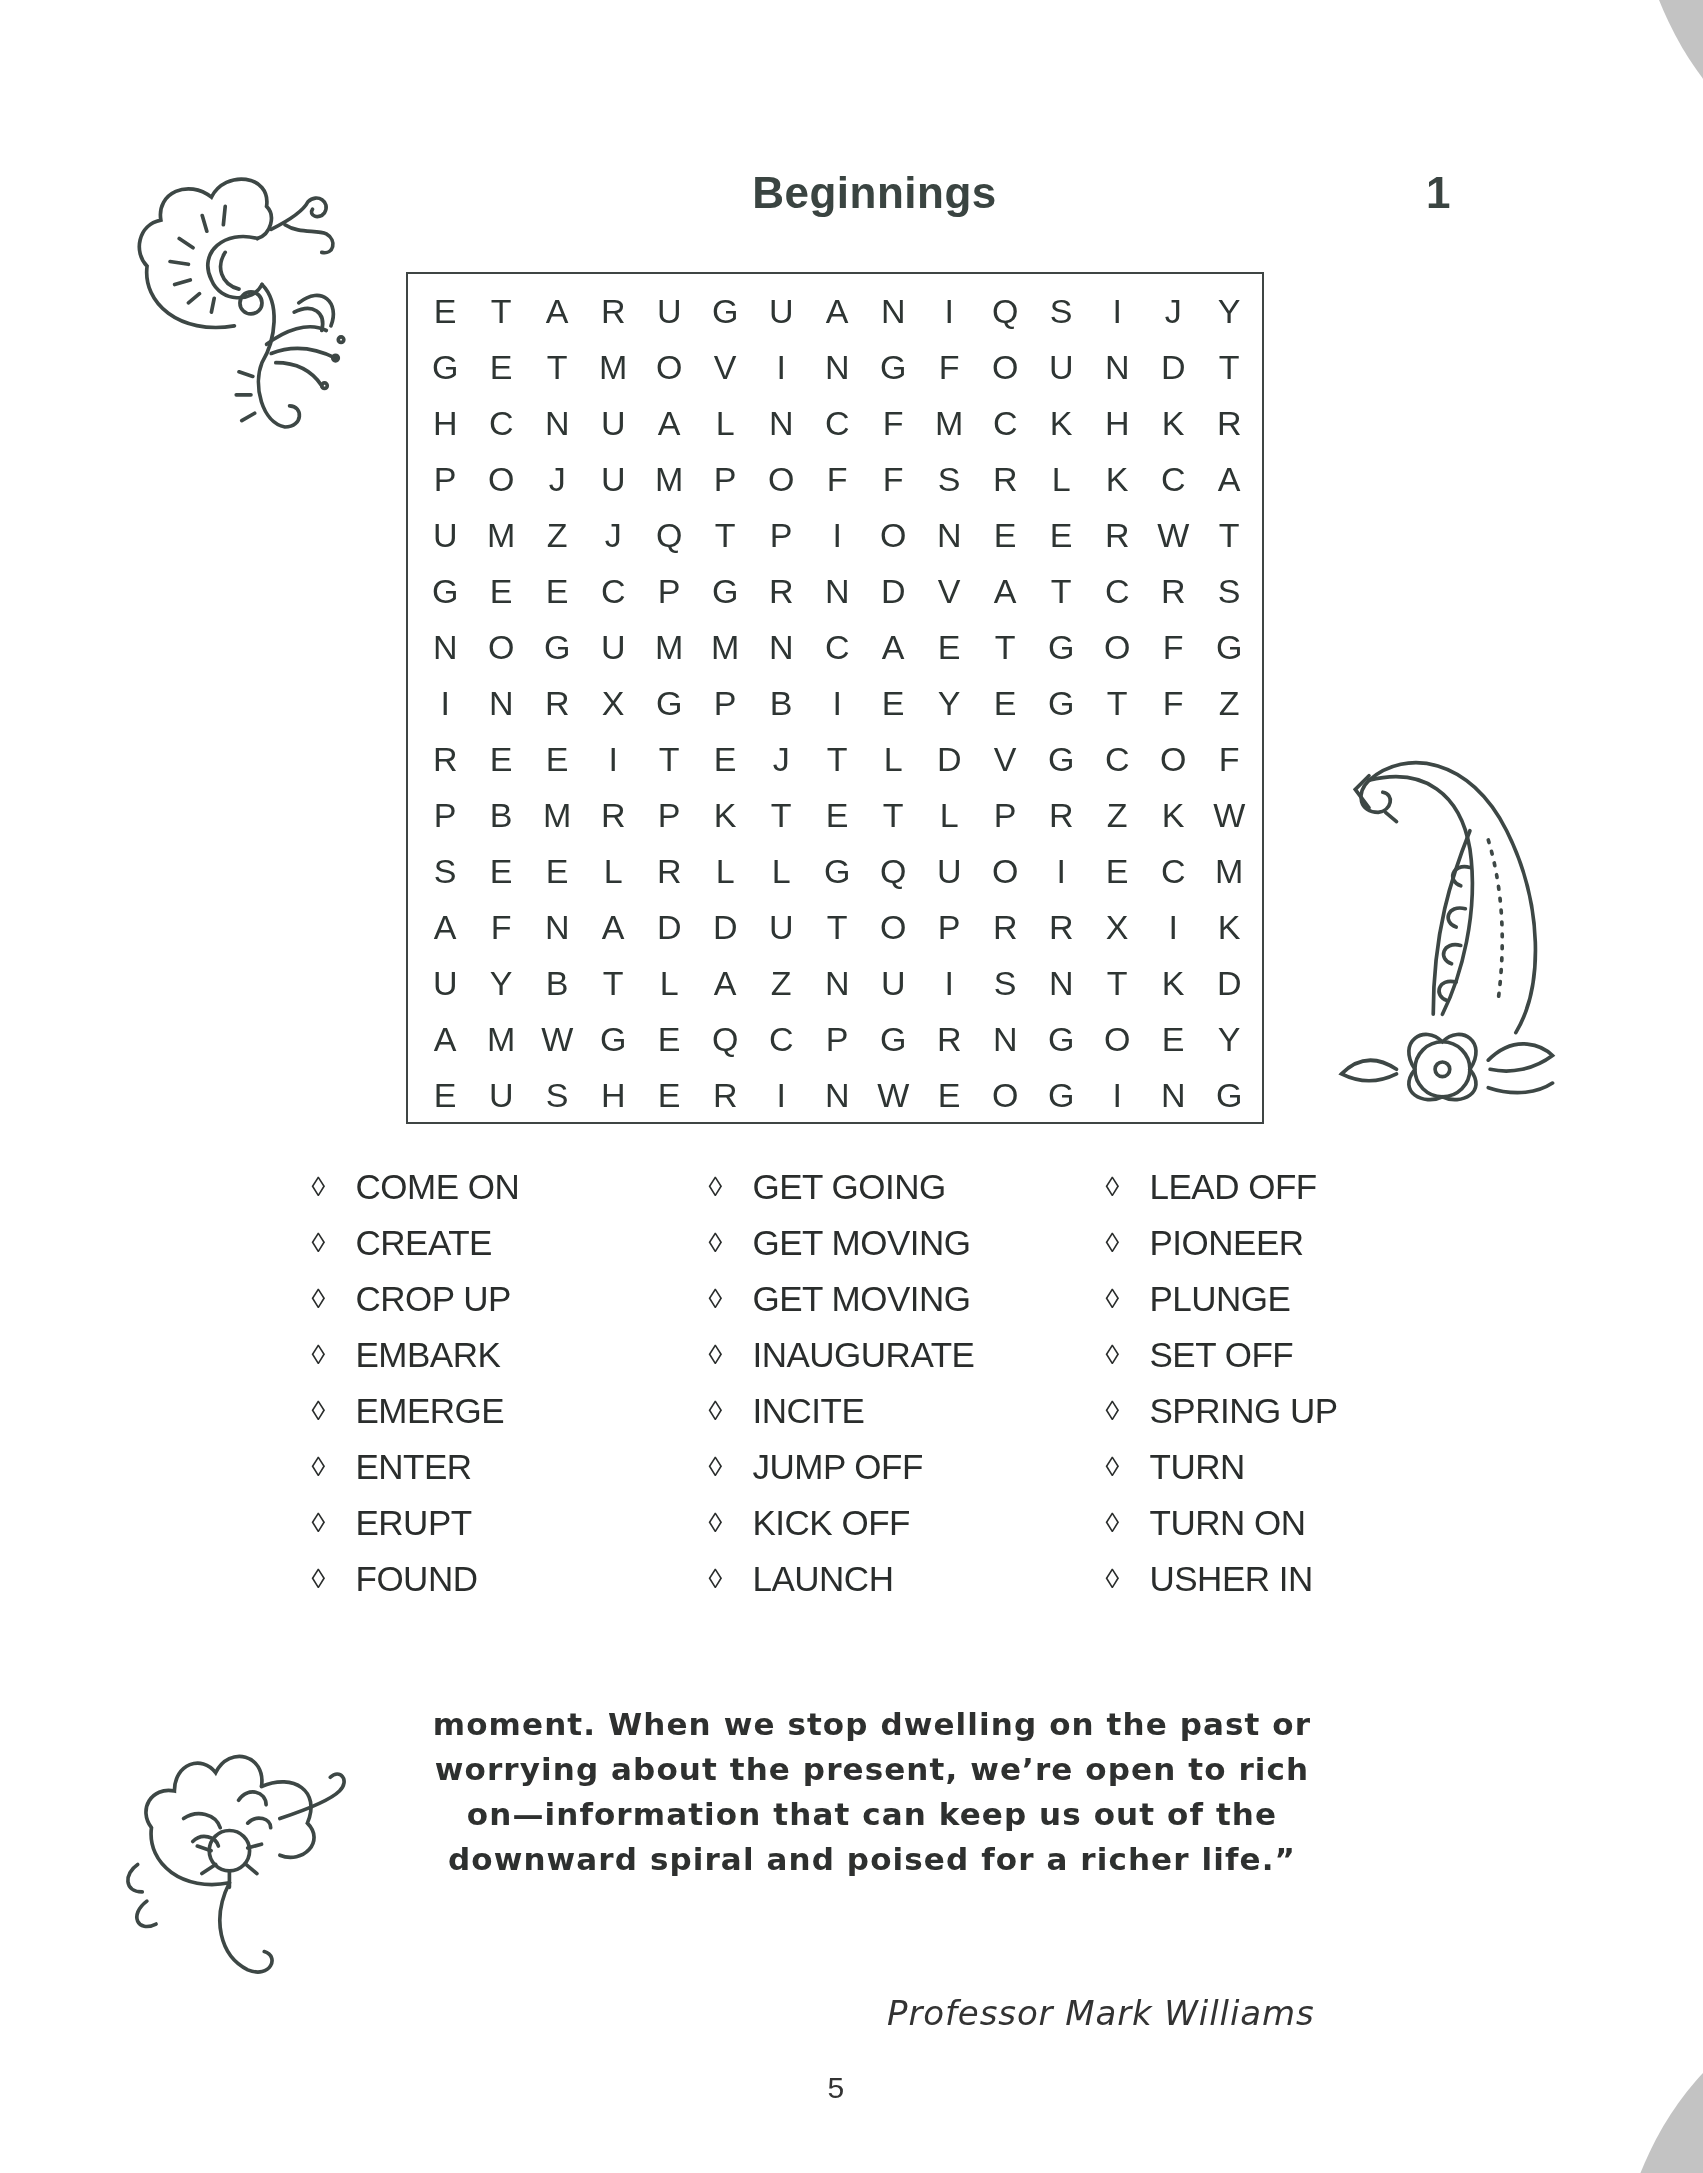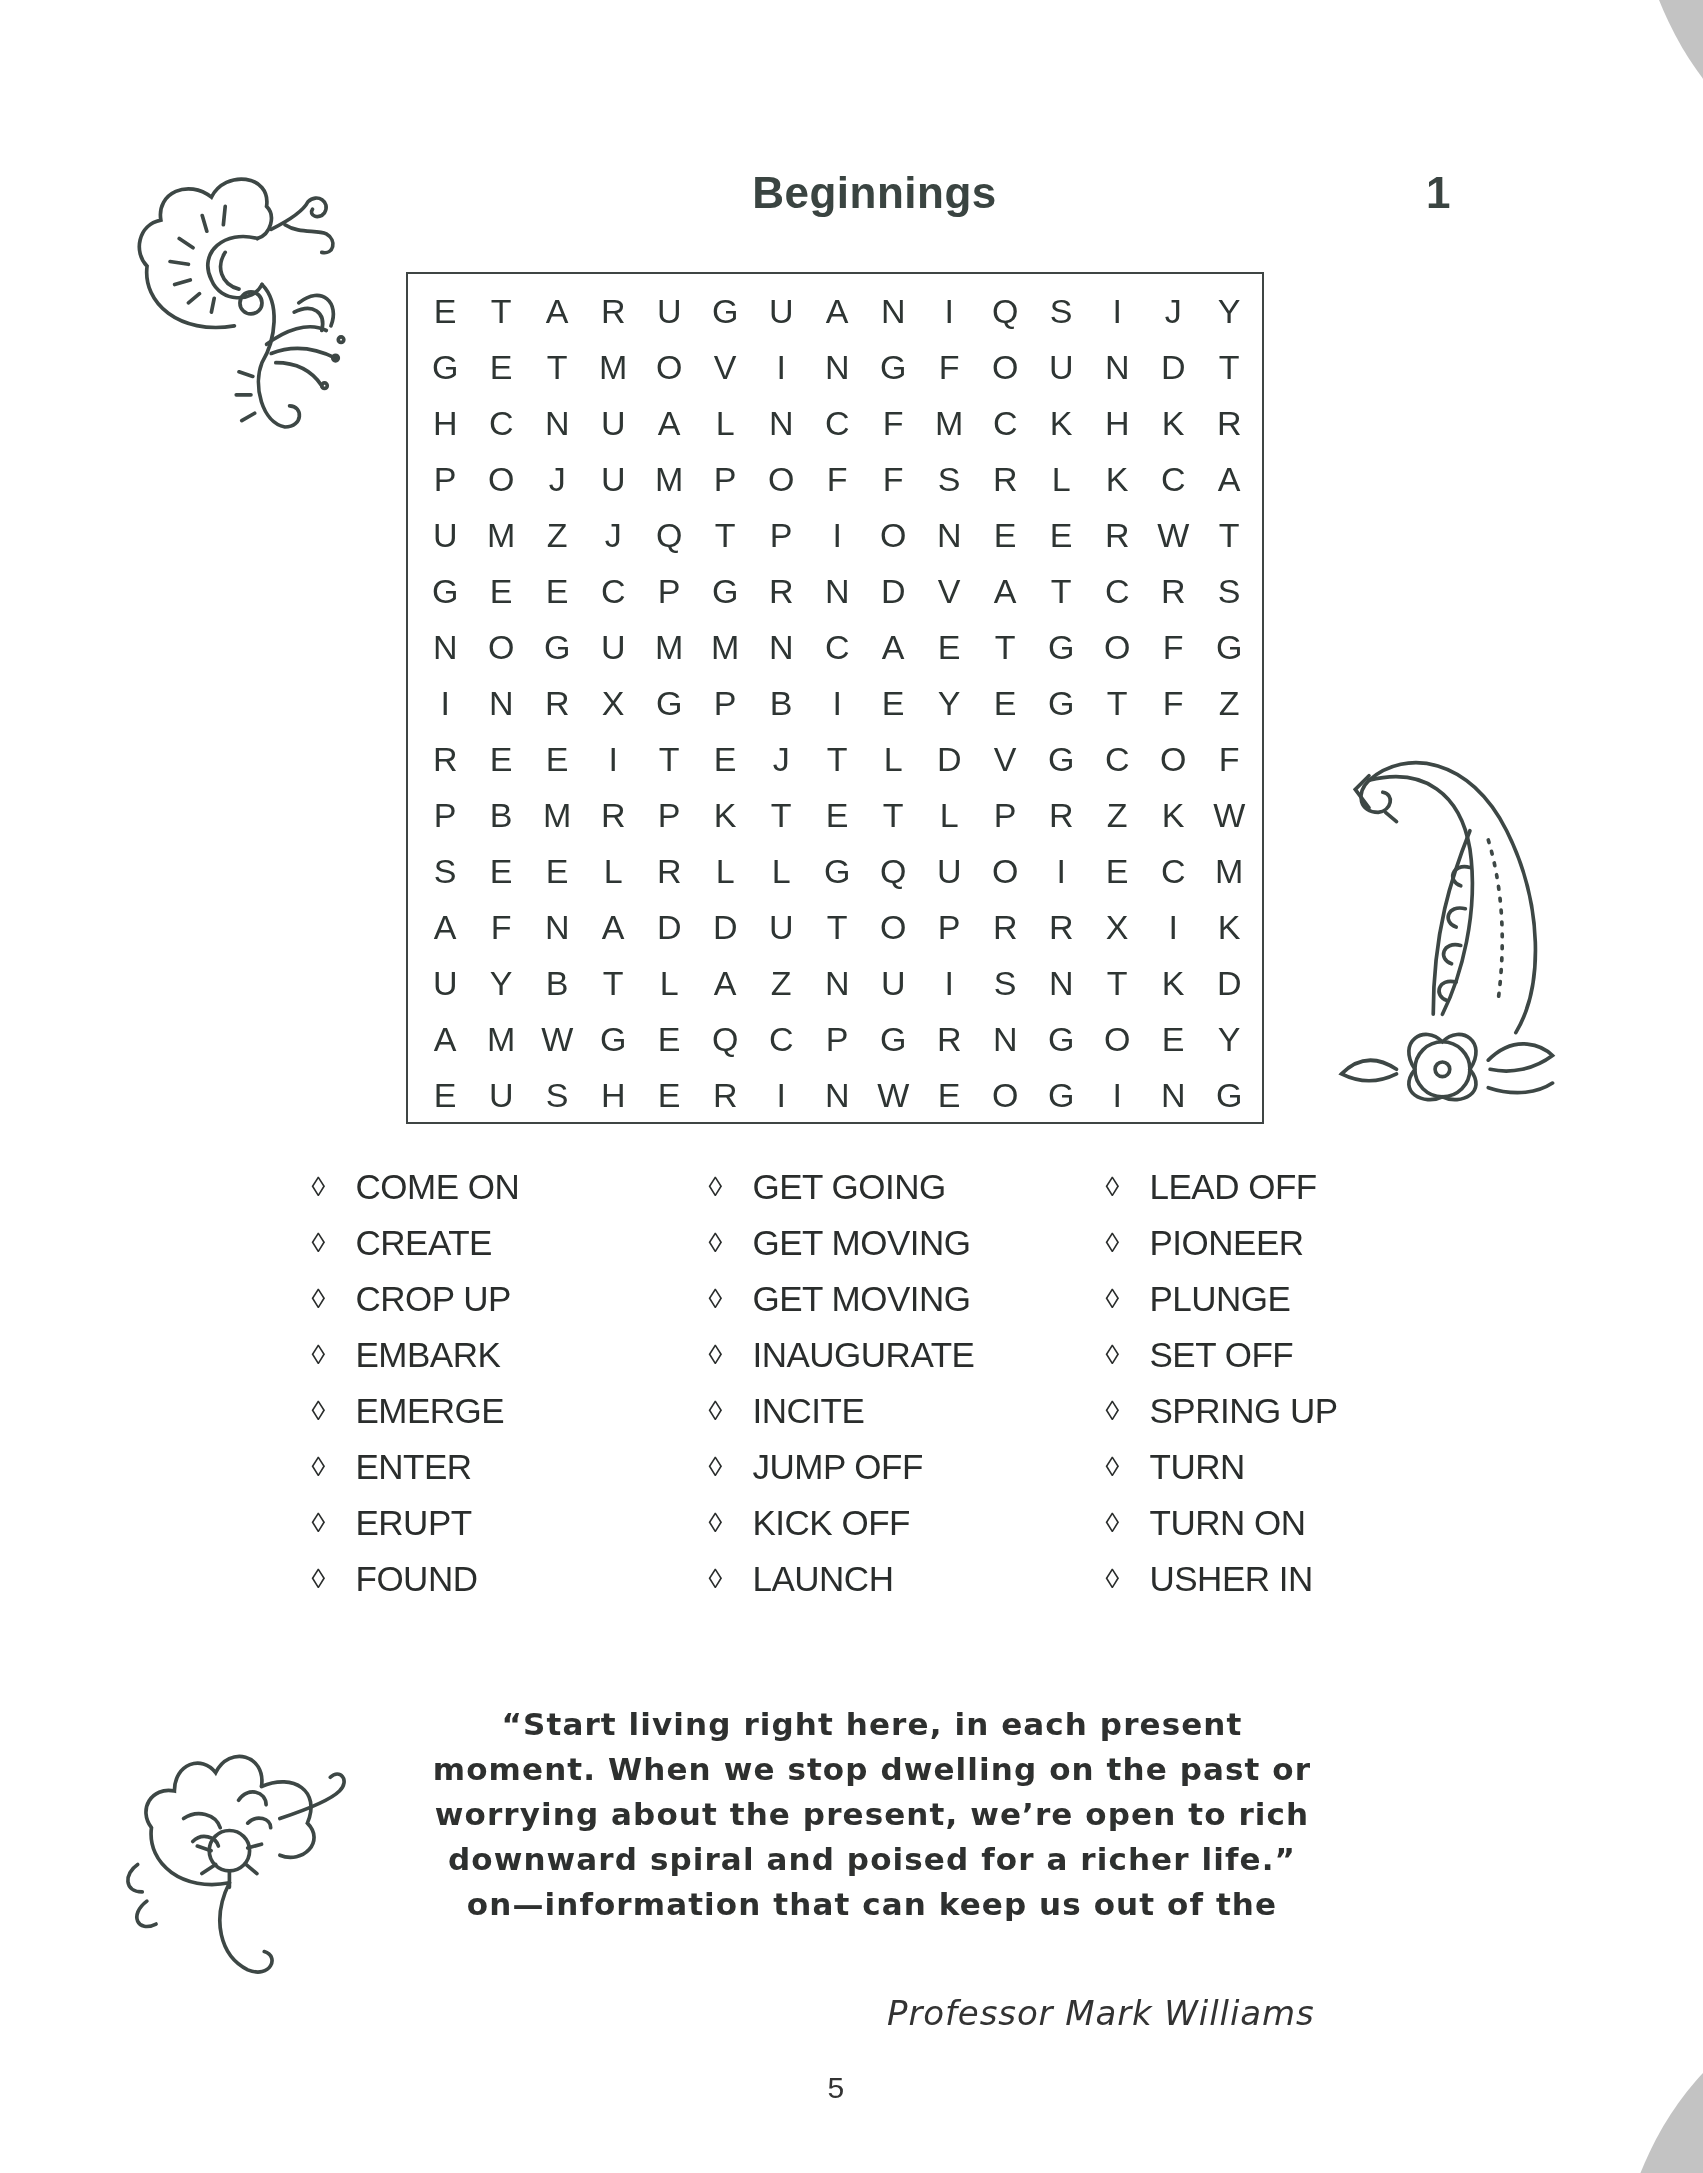--- a/index.html
+++ b/index.html
@@ -469,22 +469,21 @@
       <span class="diamond">◊</span>
       <span>TURN ON</span>
     </div>
     <div class="word">
       <span class="diamond">◊</span>
       <span>USHER IN</span>
     </div>
   </div>
 
 <div class="quote" id="quote">
-    <div>“Start living right here, in each present</div>
     <div>moment. When we stop dwelling on the past or</div>
     <div>worrying about the present, we’re open to rich</div>
+    <div>on—information that can keep us out of the</div>
     <div>downward spiral and poised for a richer life.”</div>
-    <div>on—information that can keep us out of the</div>
   </div>
 <div class="attribution">Professor Mark Williams</div>
 
 <div class="page-number"><span>5</span></div>
 
 
 </body></html>

